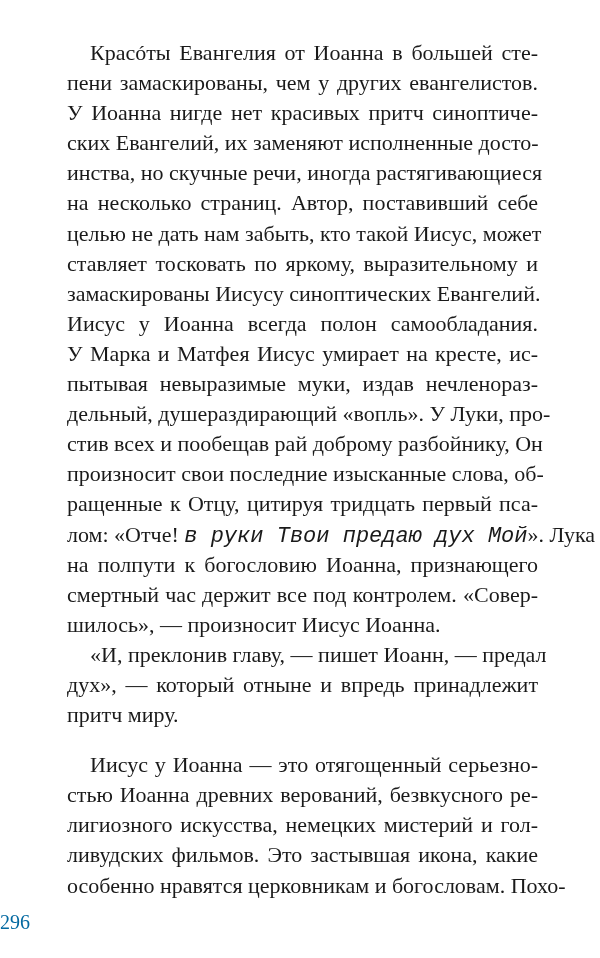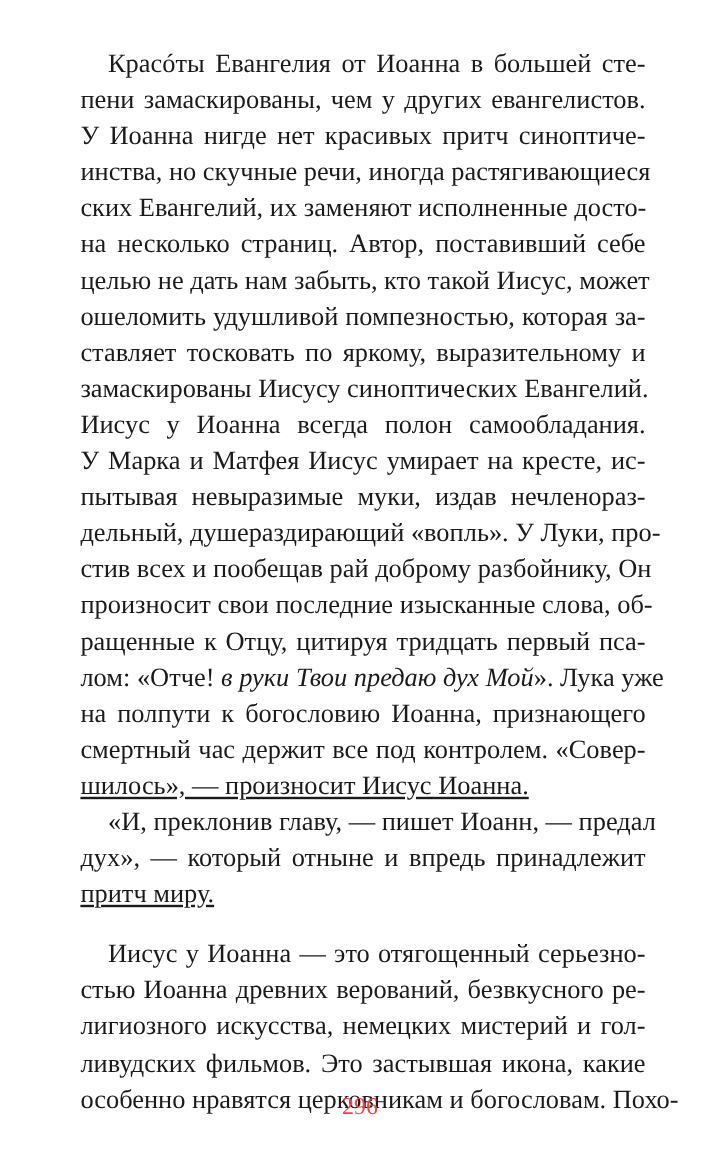--- a/index.html
+++ b/index.html
@@ -4,42 +4,41 @@
   <style>
     html, body { margin: 0; padding: 0; background: #ffffff; }
     body { width: 600px; height: 958px; position: relative; overflow: hidden; }
     .page {
       position: absolute; left: 67px; top: 38px; width: 471px;
       font-family: "Liberation Serif", "DejaVu Serif", serif;
       font-size: 22px; line-height: 30.1px; color: #1a1a1a;
       text-align: justify;
     }
     .line { display: block; height: 30.1px; white-space: nowrap; text-align-last: justify; text-align: justify; }
-    .line.last { text-align-last: left; text-decoration: underline; }
+    .line.last { text-align-last: left; }
     .line.indent { padding-left: 23px; }
     .gap { height: 20px; }
-    .italic { font-style: italic; }
+    .italic { font-style: italic; font-family: Liberation Mono, monospace; }
     .pagenum {
-      position: absolute; left: 0; width: 600px; top: 911px; text-align: center;
-      font-family: "Liberation Serif", "DejaVu Serif", serif; font-size: 20px; color: #ef4444;
+      position: absolute; left: 0; width: 600px; top: 911px; text-align: left;
+      font-family: "Liberation Serif", "DejaVu Serif", serif; font-size: 20px; color: #0369a1;
     }
   </style>
 </head>
 <body>
 
 <div class="page">
   <div>
     <span class="line indent">Красóты Евангелия от Иоанна в большей сте-</span>
     <span class="line">пени замаскированы, чем у других евангелистов.</span>
     <span class="line">У Иоанна нигде нет красивых притч синоптиче-</span>
+    <span class="line">ских Евангелий, их заменяют исполненные досто-</span>
     <span class="line">инства, но скучные речи, иногда растягивающиеся</span>
-    <span class="line">ских Евангелий, их заменяют исполненные досто-</span>
     <span class="line">на несколько страниц. Автор, поставивший себе</span>
     <span class="line">целью не дать нам забыть, кто такой Иисус, может</span>
-    <span class="line">ошеломить удушливой помпезностью, которая за-</span>
     <span class="line">ставляет тосковать по яркому, выразительному и</span>
     <span class="line">замаскированы Иисусу синоптических Евангелий.</span>
     <span class="line">Иисус у Иоанна всегда полон самообладания.</span>
     <span class="line">У Марка и Матфея Иисус умирает на кресте, ис-</span>
     <span class="line">пытывая невыразимые муки, издав нечленораз-</span>
     <span class="line">дельный, душераздирающий «вопль». У Луки, про-</span>
     <span class="line">стив всех и пообещав рай доброму разбойнику, Он</span>
     <span class="line">произносит свои последние изысканные слова, об-</span>
     <span class="line">ращенные к Отцу, цитируя тридцать первый пса-</span>
     <span class="line"><span>лом: «Отче! </span><span class="italic">в руки Твои предаю дух Мой</span><span>». Лука уже</span></span>

